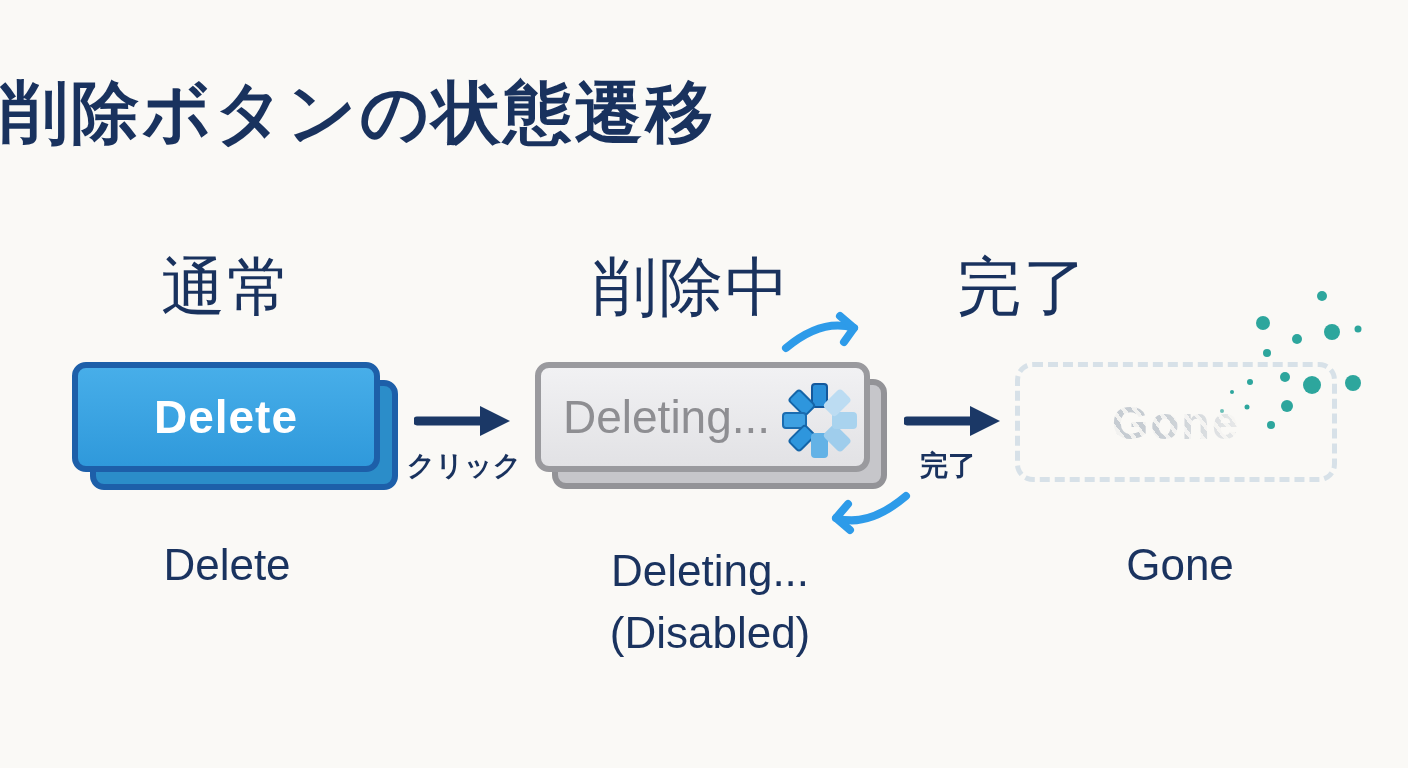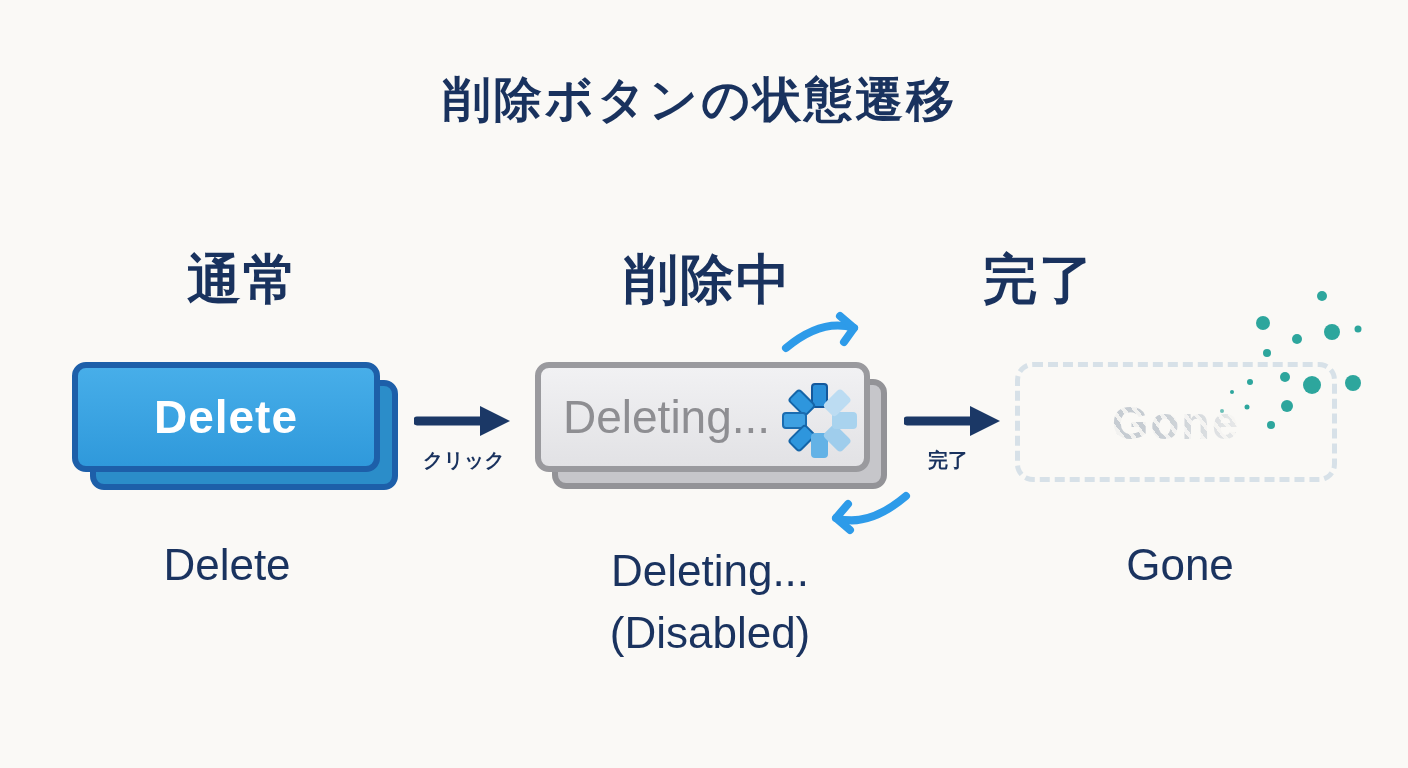--- a/index.html
+++ b/index.html
@@ -5,29 +5,28 @@
   html,body{margin:0;padding:0;}
   .canvas{
     position:relative;
     width:1408px;height:768px;
     background:#faf9f6;
     overflow:hidden;
     font-family:"Liberation Sans","DejaVu Sans",sans-serif;
   }
   .title{
     position:absolute;left:0;right:8px;top:68px;
-    text-align:center;
-    font-size:48px;font-weight:800;letter-spacing:3px;
+    font-size:68px;font-weight:800;letter-spacing:3px;
     color:#19325e;
   }
   .state-label{
     position:absolute;top:244px;
     transform:translateX(-50%);
-    font-size:54px;font-weight:700;letter-spacing:2px;
-    color:#19325e;white-space:nowrap;margin-left:16px;
+    font-size:64px;font-weight:400;letter-spacing:2px;
+    color:#19325e;white-space:nowrap;
   }
   .lbl1{left:227px;} .lbl2{left:692px;} .lbl3{left:1023px;}
 
   
   .btn1-shadow{
     position:absolute;left:90px;top:380px;width:308px;height:110px;
     box-sizing:border-box;border:6px solid #1d5fa9;border-radius:14px;
     background:#2b8dc9;
   }
   .btn1{
@@ -36,21 +35,21 @@
     background:linear-gradient(180deg,#47aee9 0%,#2f99db 100%);
     display:flex;align-items:center;justify-content:center;
     font-size:46px;font-weight:600;color:#ffffff;letter-spacing:1px;
   }
 
   
   .t-arrow{position:absolute;width:98px;height:36px;}
   .ar1{left:414px;top:403px;} .ar2{left:904px;top:403px;}
   .t-label{
     position:absolute;top:447px;transform:translateX(-50%);
-    font-size:20px;font-weight:800;color:#19325e;white-space:nowrap;
+    font-size:28px;font-weight:800;color:#19325e;white-space:nowrap;
   }
   .tl1{left:464px;} .tl2{left:948px;}
 
   
   .btn2-shadow{
     position:absolute;left:552px;top:379px;width:335px;height:110px;
     box-sizing:border-box;border:6px solid #939397;border-radius:14px;
     background:#c6c6ca;
   }
   .btn2{

